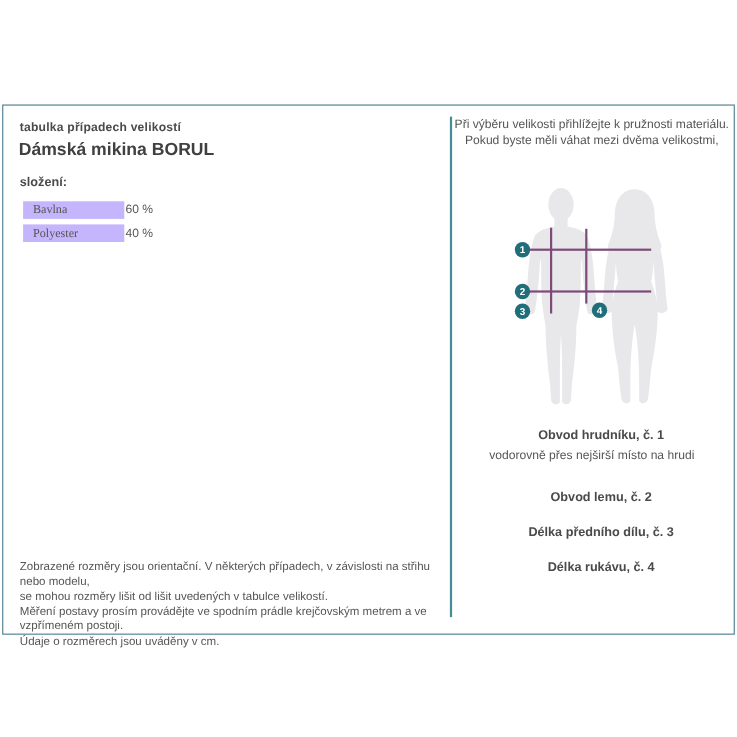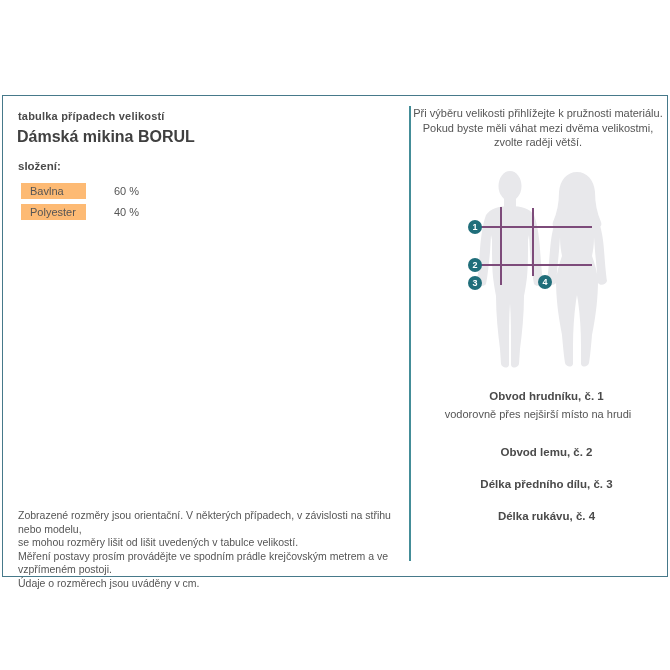--- a/index.html
+++ b/index.html
@@ -11,21 +11,21 @@
            border:1.5px solid #46798a; background:#fff; }
 
   .divider { position:absolute; left:409px; top:106px; width:1.5px; height:455px; background:#448d98; }
 
   .table-heading { position:absolute; left:18px; top:110px; font-size:11px; font-weight:bold; color:#4a4a4a; letter-spacing:.2px; }
   .product-title { position:absolute; left:17px; top:128px; font-size:16px; font-weight:bold; color:#404040; }
   .composition-label { position:absolute; left:18px; top:160px; font-size:11.5px; font-weight:bold; color:#4a4a4a; }
 
   .comp-table { position:absolute; left:21px; top:183px; width:200px; }
   .comp-row { position:relative; height:16px; margin-bottom:5px; font-size:11px; color:#555; }
-  .comp-cell-label { position:absolute; left:0; top:0; width:65px; height:16px; background:#fdba74; padding:2px 0 0 9px; }
+  .comp-cell-label { position:absolute; left:0; top:0; width:92px; height:16px; background:#c4b5fd; padding:2px 0 0 9px;font-family:Liberation Serif, serif; }
   .comp-cell-value { position:absolute; left:93px; top:2px; }
 
   .disclaimer { position:absolute; left:18px; top:509px; width:380px; font-size:10.5px; color:#555; line-height:13.5px; }
 
   .advice { position:absolute; left:410px; top:106px; width:256px; text-align:center;
             font-size:11px; color:#555; line-height:14.5px; }
 
   .diagram { position:absolute; left:440px; top:165px; width:200px; height:212px; }
   .diagram svg { position:absolute; left:0; top:0; }
 
@@ -67,21 +67,20 @@
   <div class="disclaimer">
     <div>Zobrazené rozměry jsou orientační. V některých případech, v závislosti na střihu nebo modelu,</div>
     <div>se mohou rozměry lišit od lišit uvedených v tabulce velikostí.</div>
     <div>Měření postavy prosím provádějte ve spodním prádle krejčovským metrem a ve vzpřímeném postoji.</div>
     <div>Údaje o rozměrech jsou uváděny v cm.</div>
   </div>
 
   <div class="advice">
     <div>Při výběru velikosti přihlížejte k pružnosti materiálu.</div>
     <div>Pokud byste měli váhat mezi dvěma velikostmi,</div>
-    <div>zvolte raději větší.</div>
   </div>
 
   <div class="diagram">
     <svg width="200" height="212" viewBox="0 0 200 212">
       <g fill="#e8e8eb">
 
         <ellipse cx="70" cy="21" rx="11.5" ry="15"></ellipse>
         <rect x="64" y="32" width="12" height="11"></rect>
         <path d="M46,50 C50,44 58,41 70,41 C82,41 90,44 94,50
           C97,58 99,70 100,84 C101,98 102,110 103,117 C102,121 96,122 94,119

